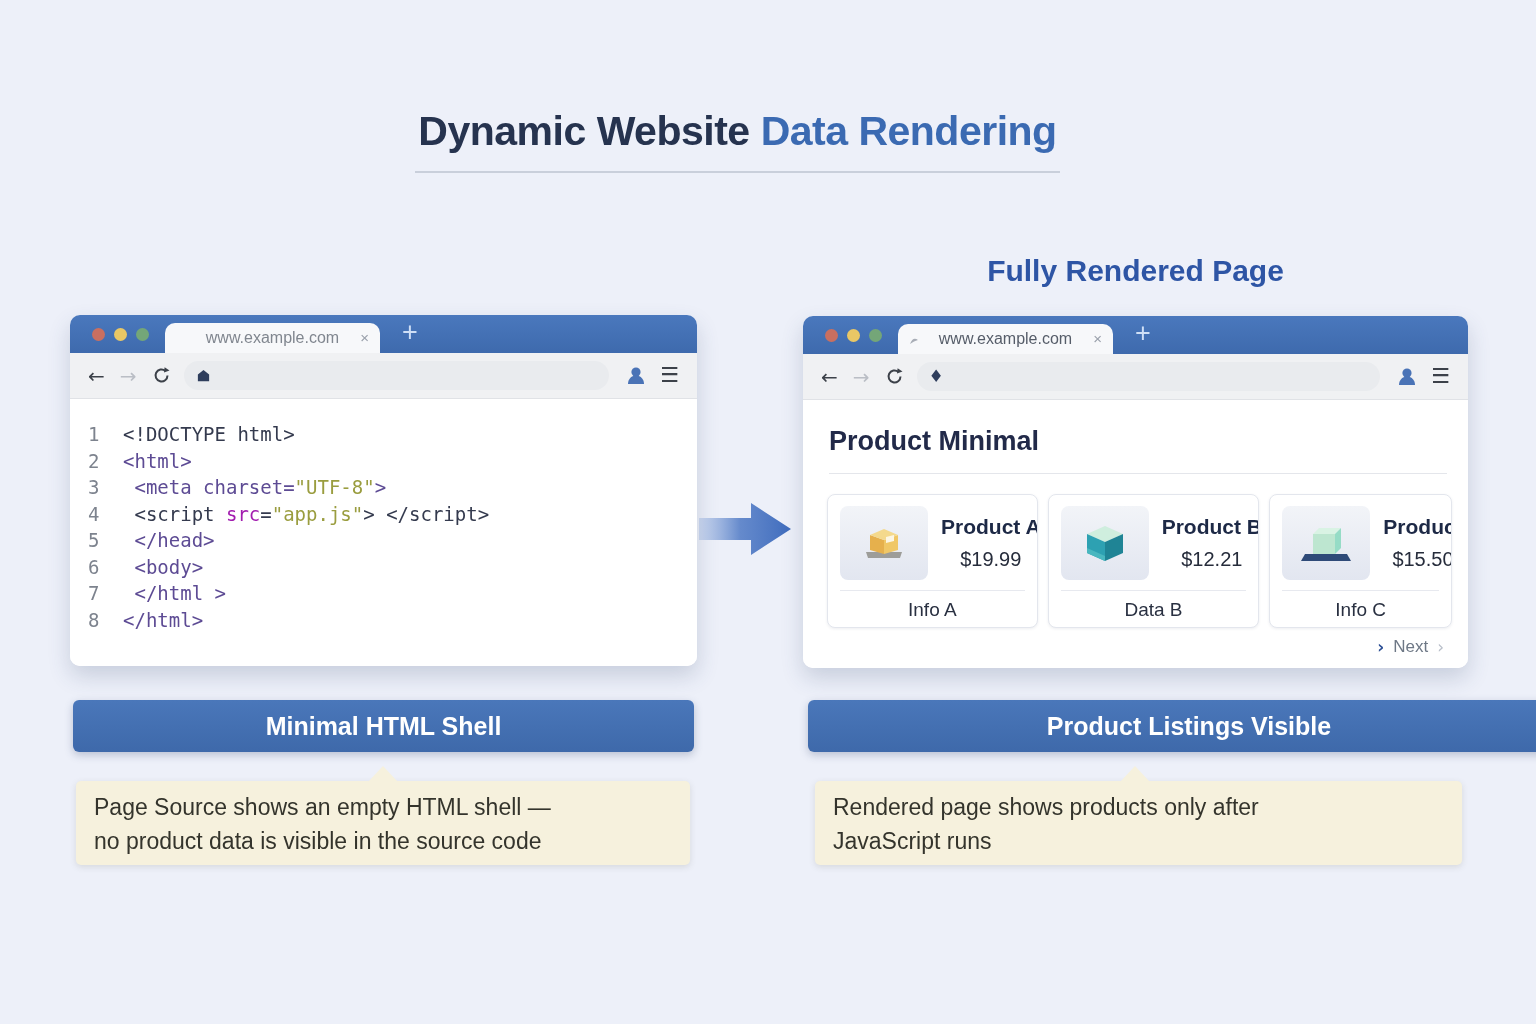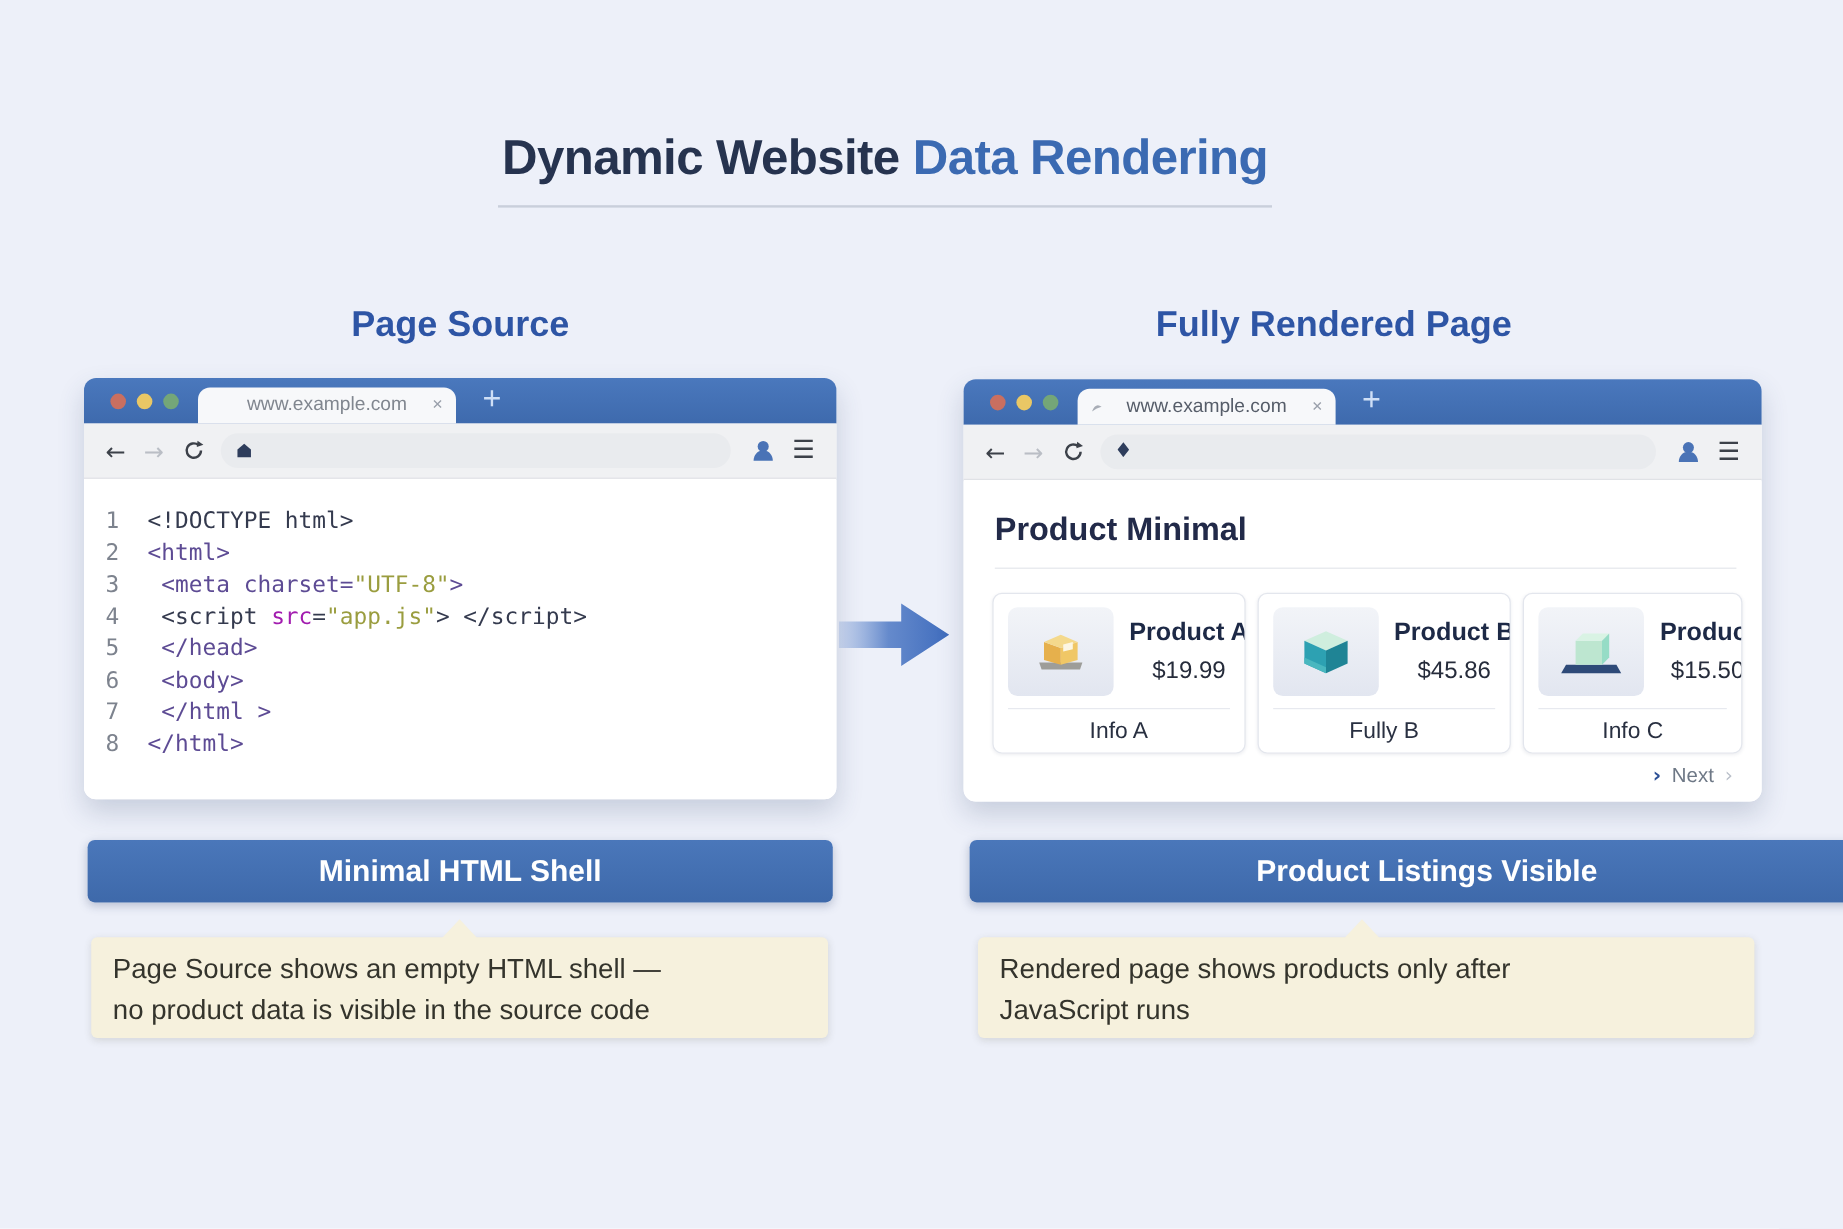--- a/index.html
+++ b/index.html
@@ -8,21 +8,21 @@
 
   
   .title-wrap{position:absolute;left:415px;top:108px;width:645px;text-align:center;}
   .main-title{margin:0;font-size:41px;font-weight:bold;letter-spacing:-.5px;}
   .t-dark{color:#26334f;margin-right:11px;}
   .t-blue{color:#3b6ab2;}
   .title-rule{margin-top:16px;height:2px;background:#c9cfdb;}
 
   .col-heading{position:absolute;top:254px;font-size:30px;font-weight:bold;color:#2e55a5;text-align:center;}
   #lheading{left:70px;width:627px;}
-  #rheading{left:779px;width:665px;}
+  #rheading{left:803px;width:665px;}
 
   
   .bwin{position:absolute;background:#fff;border-radius:10px;box-shadow:0 10px 22px rgba(50,70,110,.20);}
   #lwin{left:70px;top:315px;width:627px;height:351px;}
   #rwin{left:803px;top:316px;width:665px;height:352px;}
   .titlebar{position:absolute;top:0;left:0;right:0;height:38px;border-radius:10px 10px 0 0;
             background:linear-gradient(180deg,#4a78bd,#3e6aad);}
   .lights{position:absolute;left:22px;top:13px;display:flex;gap:9px;}
   .dot{width:13px;height:13px;border-radius:50%;}
   .dot.r{background:#c96f60}.dot.y{background:#e9c765}.dot.g{background:#74a678}
@@ -92,21 +92,20 @@
 </head>
 <body>
 
 <div class="canvas">
 
   <div class="title-wrap">
     <h1 class="main-title"><span class="t-dark">Dynamic Website</span><span class="t-blue">Data Rendering</span></h1>
     <div class="title-rule"></div>
   </div>
 
-  <div class="col-heading" id="lheading">Page Source</div>
   <div class="col-heading" id="rheading">Fully Rendered Page</div>
 
   <div class="bwin" id="lwin">
     <div class="titlebar">
       <div class="lights">
         <div class="dot r"></div>
         <div class="dot y"></div>
         <div class="dot g"></div>
       </div>
       <div class="tab">
@@ -231,25 +230,25 @@
             <div class="tile">
               <svg width="52" height="44" viewBox="0 0 52 44">
                 <polygon points="8,13 26,5 44,13 26,21" fill="#cfeede"></polygon>
                 <polygon points="8,13 26,21 26,40 8,32" fill="#2da1b2"></polygon>
                 <polygon points="44,13 26,21 26,40 44,32" fill="#1f8495"></polygon>
                 <polygon points="8,27 26,35 26,40 8,32" fill="#49b7bf"></polygon>
               </svg>
             </div>
             <div>
               <div class="pname">Product B</div>
-              <div class="pprice">$45.86</div>
+              <div class="pprice">$12.21</div>
             </div>
           </div>
           <div class="card-div"></div>
-          <div class="pinfo">Fully B</div>
+          <div class="pinfo">Data B</div>
 
         </div>
 
         <div class="card w3">
           <div class="card-top">
             <div class="tile">
               <svg width="52" height="44" viewBox="0 0 52 44">
                 <polygon points="5,33 47,33 51,40 1,40" fill="#2e4a78"></polygon>
                 <polygon points="13,13 35,13 35,33 13,33" fill="#bde6d0"></polygon>
                 <polygon points="13,13 19,7 41,7 35,13" fill="#d9f3e4"></polygon>

